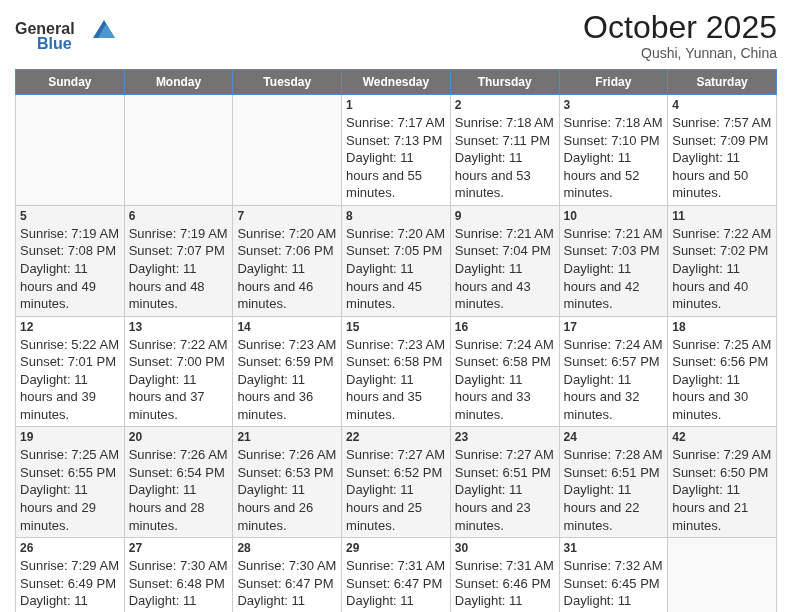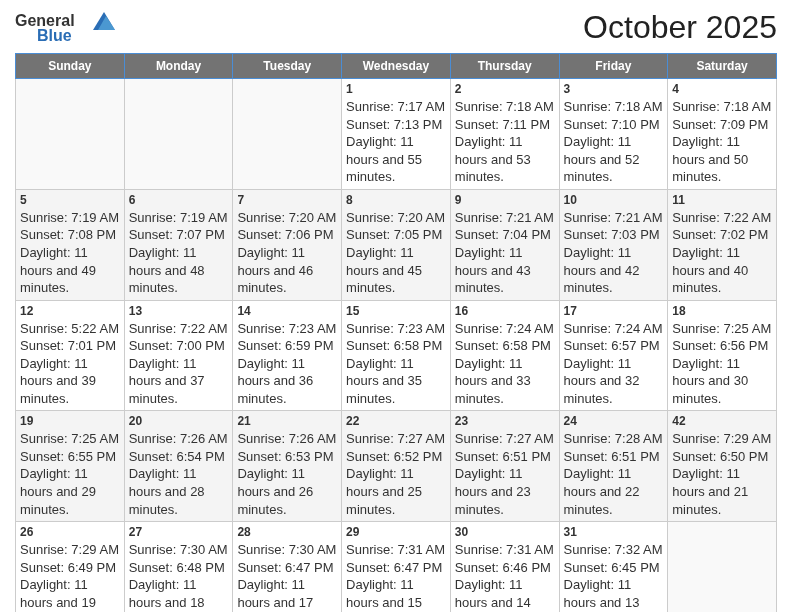--- a/index.html
+++ b/index.html
@@ -98,20 +98,21 @@
           <svg width="22" height="18" viewBox="0 0 22 18">
             <polygon points="0,18 11,0 22,18" fill="#2a6db5"></polygon>
             <polygon points="5,18 13,4 22,18" fill="#5aabdd" opacity="0.7"></polygon>
           </svg>
         </div>
         <span style="font-size:16px;font-weight:bold;color:#2a6db5;margin-top:-2px;margin-left:22px;">Blue</span>
       </div>
     </div>
     <div class="title-block">
       <div class="month-title">October 2025</div>
+      <div class="subtitle">Qushi, Yunnan, China</div>
     </div>
   </div>
 
   <table class="calendar">
     <thead>
       <tr>
 
       <th>Sunday</th>
           <th>Monday</th>
           <th>Tuesday</th>
@@ -142,21 +143,21 @@
           </td>
           <td>
             <span class="day-number">3</span>
             <div class="cell-text">Sunrise: 7:18 AM
 Sunset: 7:10 PM
 Daylight: 11 hours
 and 52 minutes.</div>
           </td>
           <td>
             <span class="day-number">4</span>
-            <div class="cell-text">Sunrise: 7:18 AM
+            <div class="cell-text">Sunrise: 7:57 AM
 Sunset: 7:09 PM
 Daylight: 11 hours
 and 50 minutes.</div>
           </td>
         </tr>
         <tr>
           <td>
             <span class="day-number">5</span>
             <div class="cell-text">Sunrise: 7:19 AM
 Sunset: 7:08 PM

